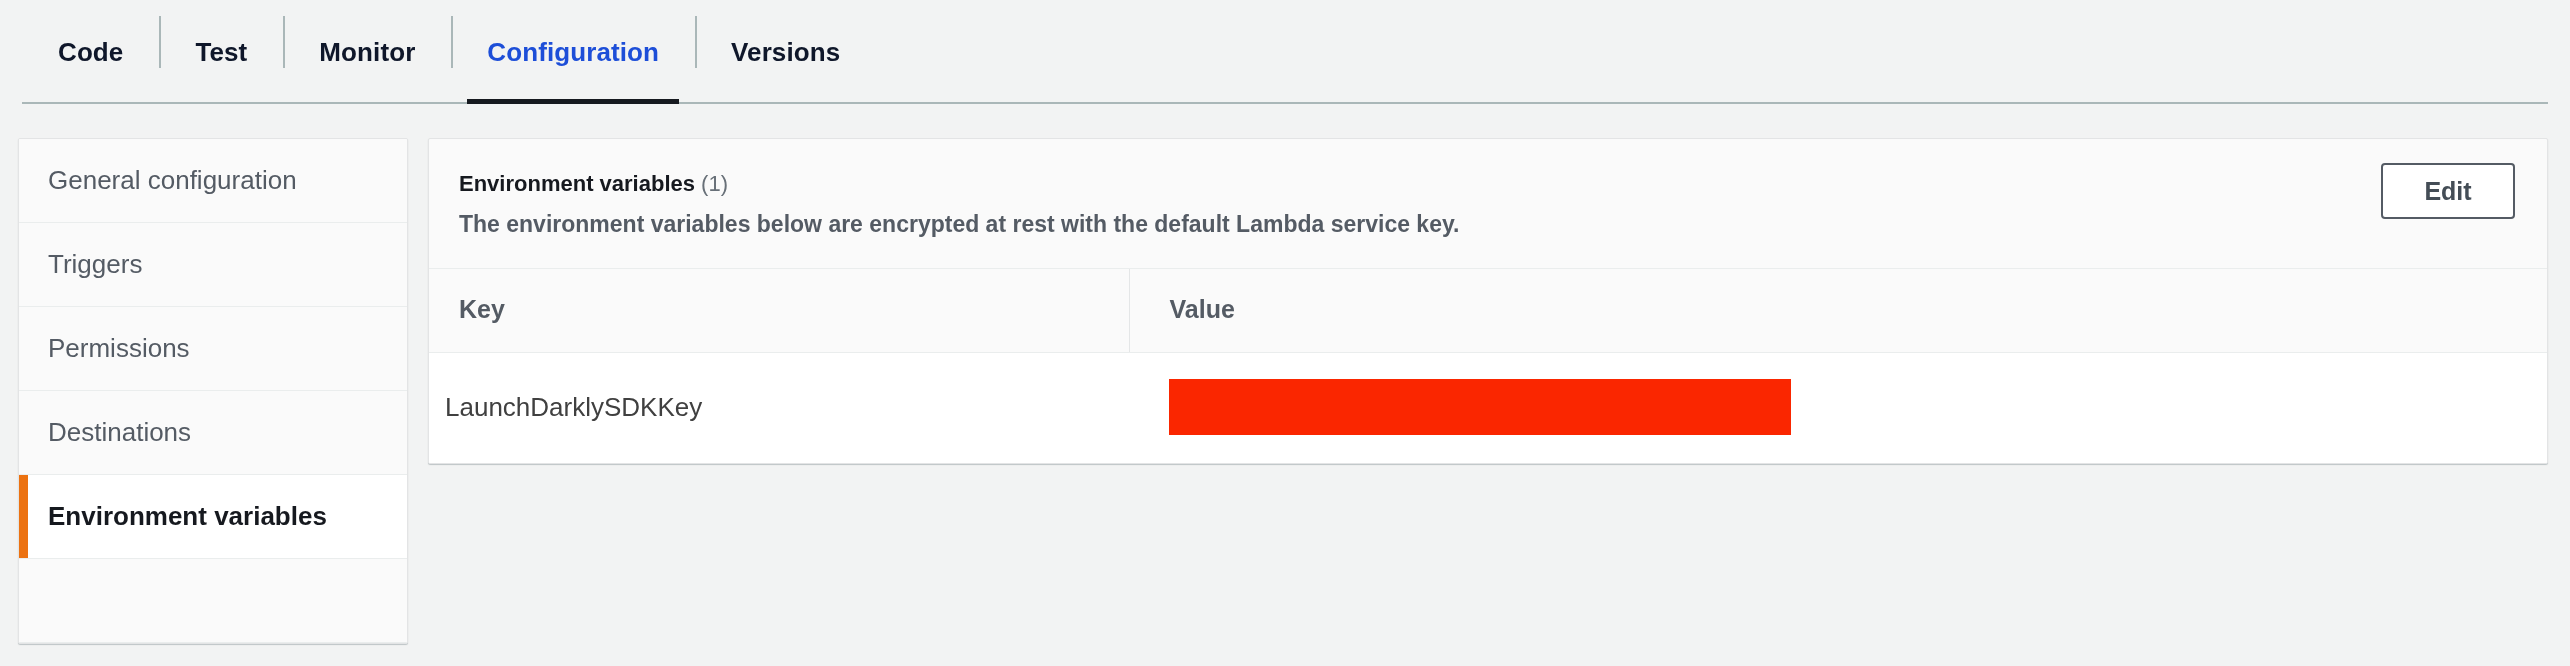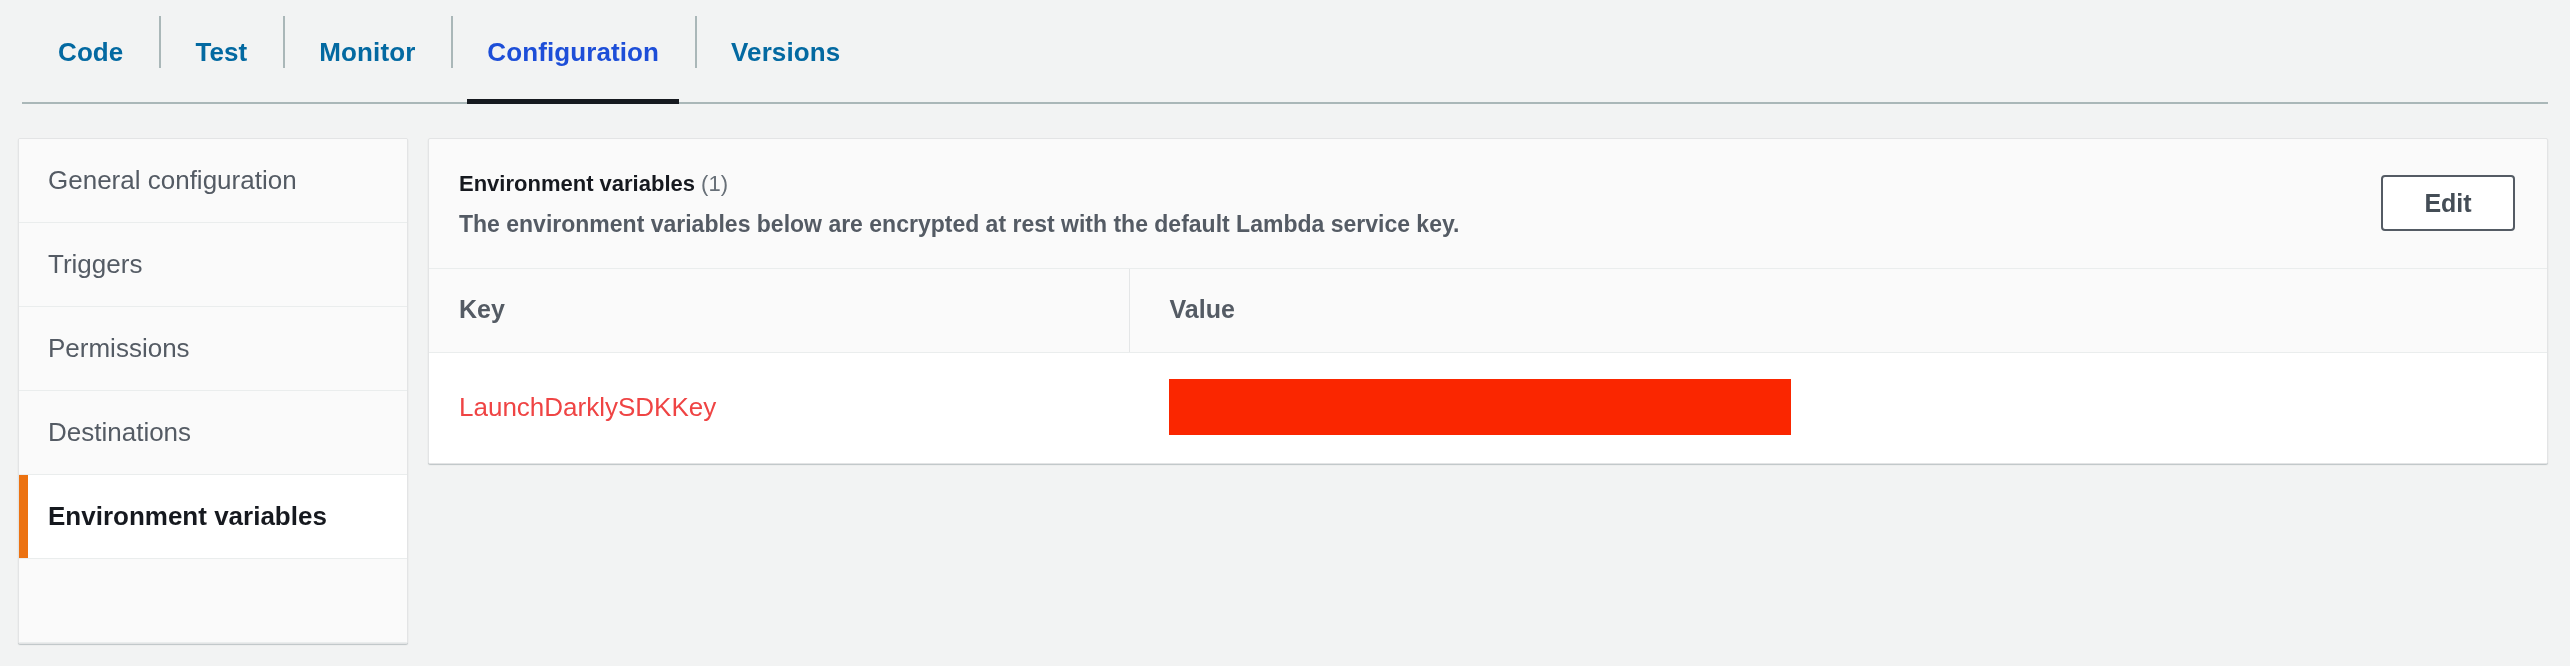--- a/index.html
+++ b/index.html
@@ -31,21 +31,21 @@
     background: #aab7b8;
   }
   .tab {
     position: relative;
     height: 104px;
     display: flex;
     align-items: center;
     padding: 0 36px;
     font-size: 26px;
     font-weight: bold;
-    color: #0369a1;
+    color: #0f172a;
     letter-spacing: .1px;
     cursor: pointer;
     white-space: nowrap;
   }
   .tab + .tab::before {
     content: "";
     position: absolute;
     left: 0;
     top: 16px;
     bottom: 36px;
@@ -136,21 +136,21 @@
   }
   .panel-desc {
     margin-top: 14px;
     font-size: 23px;
     color: #545b64;
     white-space: nowrap;
     font-weight: bold;
   }
   .edit-btn {
     position: absolute;
-    top: 36px;
+    top: 24px;
     right: 32px;
     min-width: 134px;
     height: 56px;
     padding: 10px 26px;
     background: #ffffff;
     border: 2px solid #545b64;
     border-radius: 4px;
     font-family: "Liberation Sans", sans-serif;
     font-size: 25px;
     font-weight: bold;
@@ -169,22 +169,22 @@
     padding: 26px 30px 28px 30px;
     border-top: 1px solid #eaeded;
     border-bottom: 1px solid #eaeded;
     white-space: nowrap;
   }
   .tbl th.col-key   { width: 700px; }
   .tbl th.col-value { border-left: 1px solid #e4e6e7; padding-left: 40px; }
   .tbl tbody tr { background: #ffffff; }
   .tbl td {
     font-size: 26px;
-    color: #ef4444;
-    padding: 26px 30px 28px 30px;
+    color: #404040;
+    padding: 26px 30px 28px 16px;
     vertical-align: middle;
     height: 92px;
     white-space: nowrap;
   }
   .tbl td.cell-value { padding-left: 40px; }
   .redaction {
     display: block;
     width: 622px;
     height: 56px;
     background: #fa2600;

